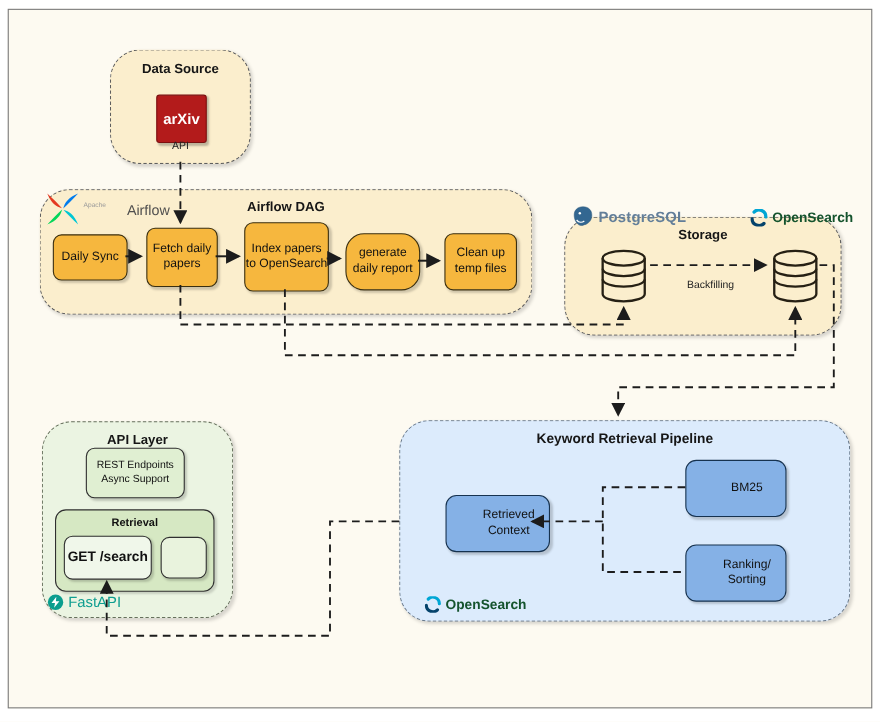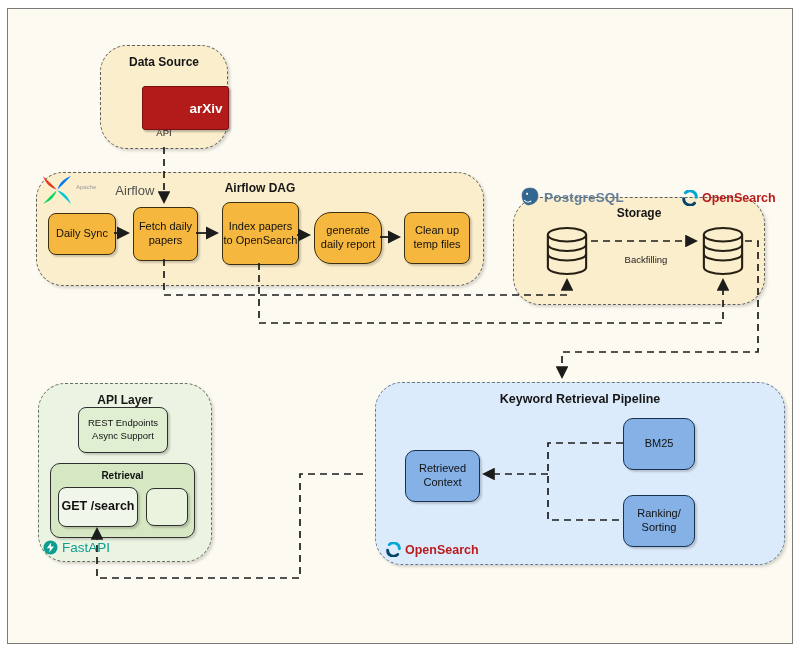--- a/index.html
+++ b/index.html
@@ -22,37 +22,37 @@
   .panel-title{
     position:absolute;left:0;right:0;text-align:center;
     font-size:12px;font-weight:bold;color:#161616;
   }
   .node{
     position:absolute;display:flex;flex-direction:column;align-items:center;justify-content:center;
     text-align:center;font-size:11px;line-height:1.25;border-radius:8px;
     box-shadow:2px 2px 2px rgba(0,0,0,.18);
   }
   .node.orange{background:#f6b73e;border:1.4px solid #3a2f10;}
-  .node.bluenode{background:#85b1e6;border:1.3px solid #16324f;border-radius:10px;}
+  .node.bluenode{background:#85b1e6;border:1.3px solid #16324f;border-radius:10px;padding-left:20px;}
   .node.greennode{background:#e0efd2;border:1.2px solid #2f2f2f;}
   .node.lightgreen{background:#f0f7ea;border:1.2px solid #2f2f2f;}
   .arxiv-box{
     position:absolute;display:flex;align-items:center;justify-content:center;
     background:#b31b1b;border:1.5px solid #7c0f0f;border-radius:3px;
-    color:#fff;font-weight:bold;font-size:13.5px;box-shadow:2px 2px 2px rgba(0,0,0,.25);padding-left:41px;
+    color:#fff;font-weight:bold;font-size:13.5px;box-shadow:2px 2px 2px rgba(0,0,0,.25);
   }
   .small-label{position:absolute;text-align:center;font-size:9.5px;color:#222;}
   .endpoints-box{
     position:absolute;background:#d6e8c3;border:1.3px solid #2f2f2f;border-radius:10px;
     box-shadow:2px 2px 2px rgba(0,0,0,.15);
   }
   .endpoints-title{position:absolute;left:0;right:0;text-align:center;font-size:10px;font-weight:bold;}
   .logo-row{position:absolute;display:flex;align-items:center;gap:4px;}
   .pg-word{font-size:13.5px;font-weight:600;color:#627e99;letter-spacing:.2px;}
-  .os-word{font-size:12.5px;font-weight:bold;color:#b91c1c;}
+  .os-word{font-size:12.5px;font-weight:bold;color:#14532d;}
   .fastapi-word{font-size:13.5px;color:#0f9e90;}
   .airflow-stack{display:flex;flex-direction:row;line-height:1;gap:19px;}
   .airflow-apache{font-size:6px;color:#9a9a9a;margin-bottom:1px;}
   .airflow-word{font-size:13px;color:#51504f;}
   svg.overlay{position:absolute;left:0;top:0;pointer-events:none;}
   .rest-lines span{display:block;font-size:9.5px;line-height:1.35;text-align:center;}
 </style>
 </head>
 <body>
 
@@ -124,21 +124,21 @@
   <path d="M3,29 C3,32.9 11.9,36 23,36 C34.1,36 43,32.9 43,29" fill="none" stroke="#262014" stroke-width="2.2"></path>
 </svg>
 <svg class="abs" style="left:701px;top:226px;" width="44" height="50" viewBox="0 0 46 52">
   <path d="M3,9 C3,5.1 11.9,2 23,2 C34.1,2 43,5.1 43,9 V43 C43,46.9 34.1,50 23,50 C11.9,50 3,46.9 3,43 Z" fill="#fbeecd" stroke="#262014" stroke-width="2.2"></path>
   <path d="M3,9 C3,12.9 11.9,16 23,16 C34.1,16 43,12.9 43,9" fill="none" stroke="#262014" stroke-width="2.2"></path>
   <path d="M3,19 C3,22.9 11.9,26 23,26 C34.1,26 43,22.9 43,19" fill="none" stroke="#262014" stroke-width="2.2"></path>
   <path d="M3,29 C3,32.9 11.9,36 23,36 C34.1,36 43,32.9 43,29" fill="none" stroke="#262014" stroke-width="2.2"></path>
 </svg>
 <div class="small-label" style="left:596px;top:224px;width:100px;margin-top:30px;">Backfilling</div>
 
-<div class="abs panel blue" style="left:375px;top:382px;width:408px;height:181px;">
+<div class="abs panel blue" style="left:363px;top:382px;width:408px;height:181px;">
   <div class="panel-title" style="top:9px;font-size:12.5px;">Keyword Retrieval Pipeline</div>
 </div>
 <div class="node bluenode" style="left:623px;top:418px;width:70px;height:50px;">
   <span>BM25</span>
 </div>
 <div class="node bluenode" style="left:623px;top:495px;width:70px;height:50px;">
   <span>Ranking/</span>
   <span>Sorting</span>
 </div>
 <div class="node bluenode" style="left:405px;top:450px;width:73px;height:50px;">

